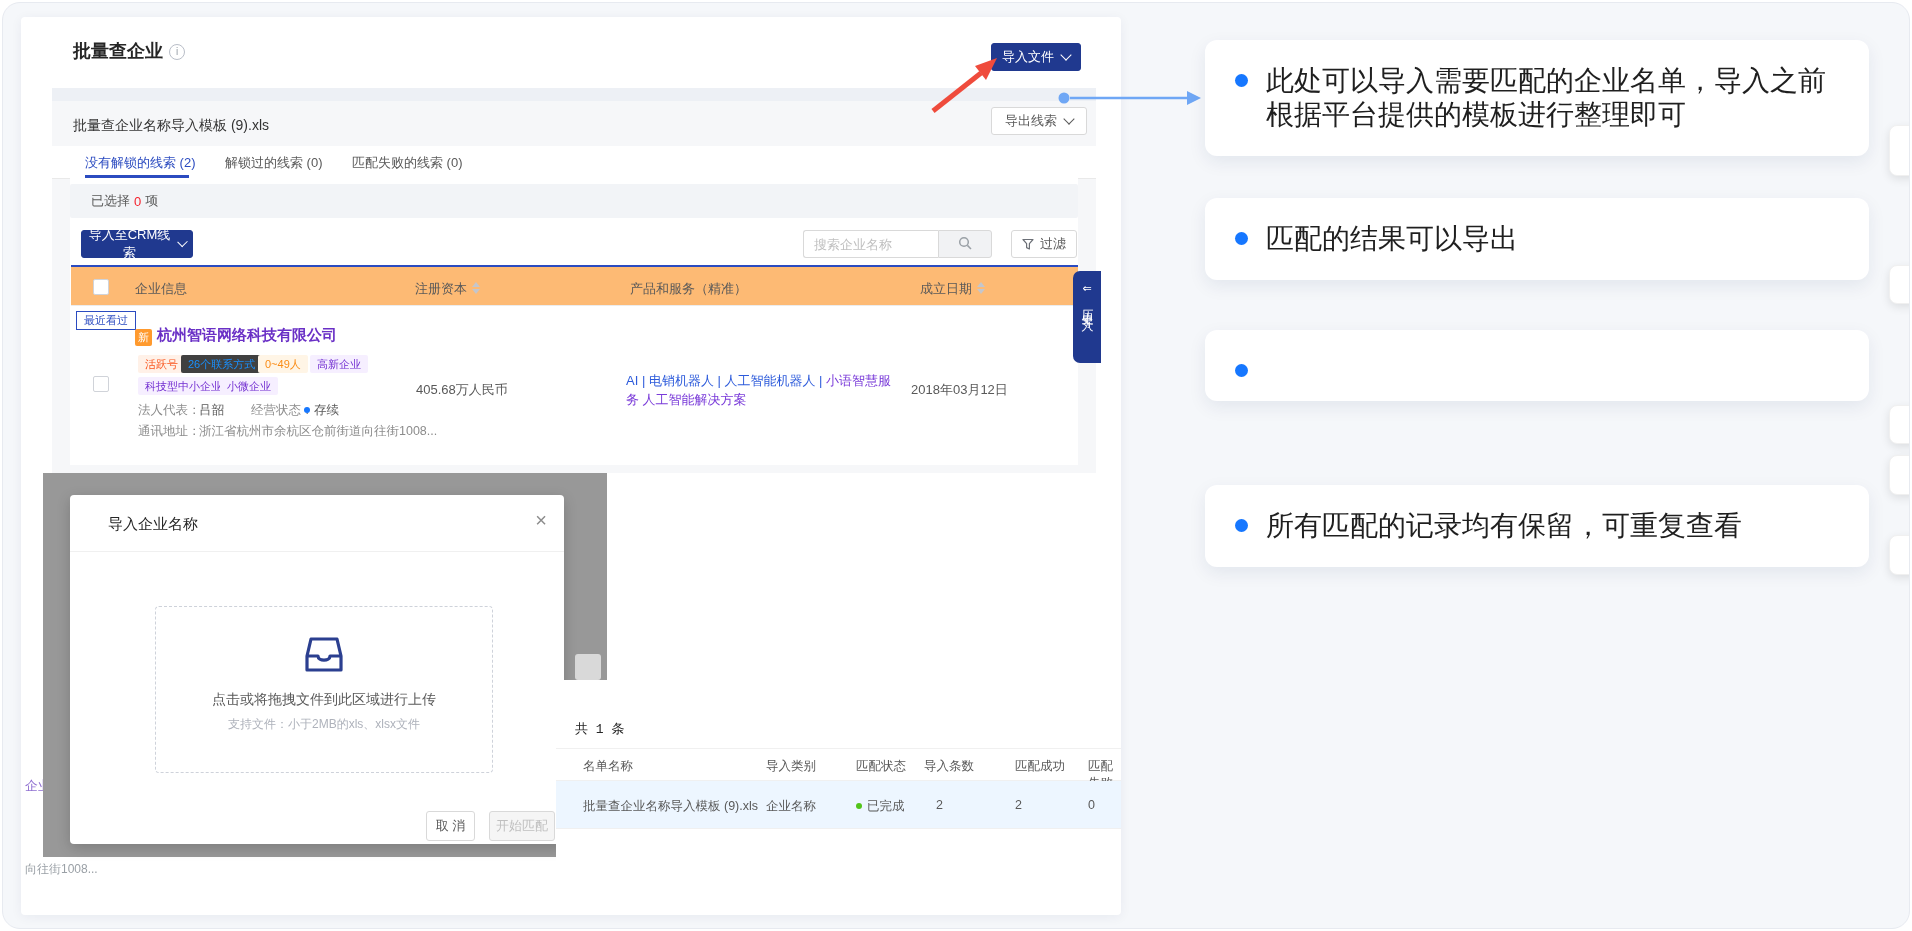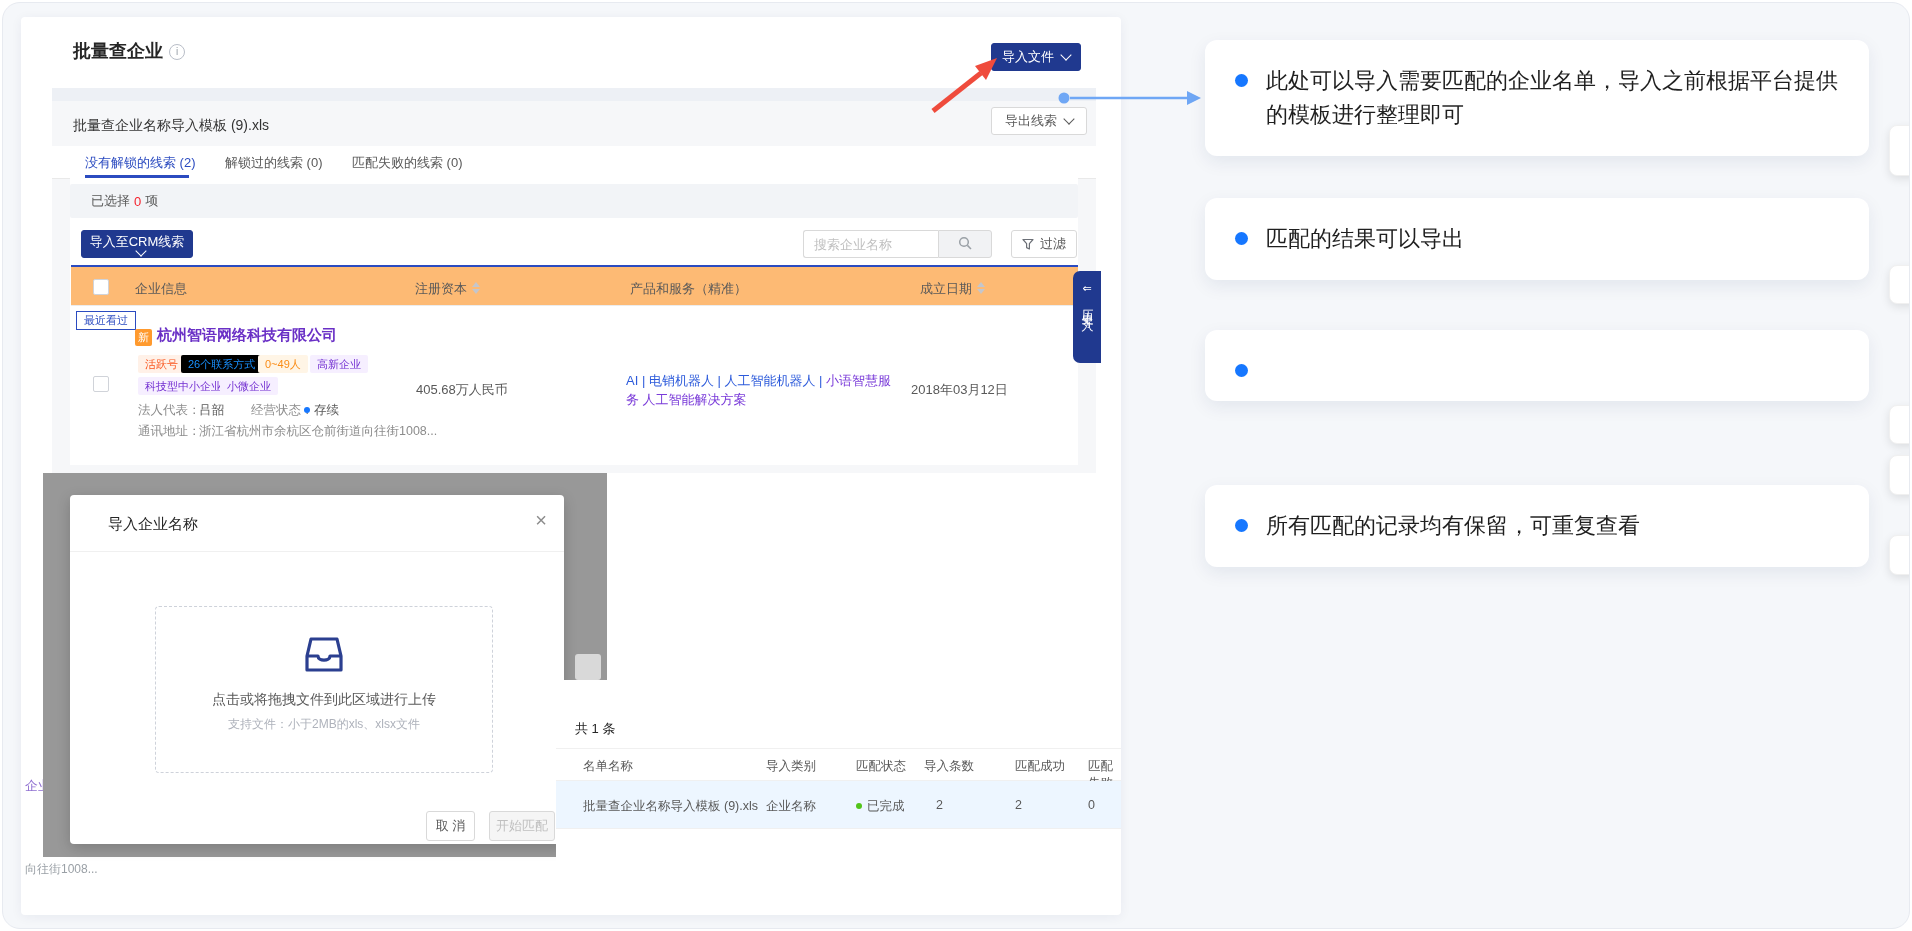--- a/index.html
+++ b/index.html
@@ -48,21 +48,21 @@
   .sort{display:inline-block;width:8px;height:12px;position:relative;margin-left:5px;vertical-align:-1px;}
   .sort::before{content:"";position:absolute;top:0;left:0;border:4px solid transparent;border-top:none;border-bottom:5px solid #c4c6cc;}
   .sort::after{content:"";position:absolute;bottom:0;left:0;border:4px solid transparent;border-bottom:none;border-top:5px solid #c4c6cc;}
   .cbx{position:absolute;width:14px;height:14px;background:#fff;border:1px solid #d0d3d9;border-radius:2px;cursor:pointer;}
   .recent-tag{position:absolute;left:5px;top:44px;padding:1px 7px;border:1px solid #2b4bc0;color:#2b4bc0;background:#fff;font-size:11px;}
   .new-badge{position:absolute;left:64px;top:62px;width:17px;height:17px;background:#ff9a2e;border-radius:2px;color:#fff;font-size:11px;
              display:flex;align-items:center;justify-content:center;}
   .company{position:absolute;left:86px;top:59px;font-size:15px;font-weight:bold;color:#6a30c6;cursor:pointer;}
   .tag{position:absolute;height:18px;line-height:18px;padding:0 7px;border-radius:2px;font-size:11px;}
   .t-red{color:#fa541c;background:#fff1e8;}
-  .t-blue{color:#1890ff;background:#000000;}
+  .t-blue{color:#1890ff;background:#404040;}
   .t-orange{color:#fa8c16;background:#fff5e6;}
   .t-purple{color:#722ed1;background:#f6efff;}
   .kv{position:absolute;font-size:12.5px;color:#8c8c8c;}
   .kv b{font-weight:normal;color:#595959;}
   .dot{display:inline-block;width:6px;height:6px;border-radius:50%;}
   .cell{position:absolute;font-size:13px;color:#595959;}
   .products{position:absolute;left:555px;top:104px;width:276px;font-size:13px;line-height:19px;}
   .lnk-b{color:#2d5bdb;cursor:pointer;}
   .lnk-p{color:#7a3bd9;cursor:pointer;}
 
@@ -94,31 +94,31 @@
   .up-main{margin-top:12px;font-size:14px;color:#595959;}
   .up-hint{margin-top:7px;font-size:12px;color:#aeb2bb;}
   .m-cancel{position:absolute;left:356px;top:316px;width:49px;height:30px;}
   .m-submit{position:absolute;left:419px;top:316px;width:66px;height:30px;background:#f5f5f5;border:1px solid #d9d9d9;color:#bfbfbf;
             font-size:13px;border-radius:3px;}
 
   
   #history{position:absolute;left:535px;top:663px;width:569px;height:207px;background:#fff;}
   .h-head{position:absolute;left:0;top:0;width:569px;height:30px;background:#fafbfc;border-bottom:1px solid #efefef;
           font-size:13px;color:#595959;display:flex;align-items:center;padding-left:15px;box-sizing:border-box;}
-  .h-total{position:absolute;left:19px;top:40px;font-size:13px;color:#262626;}
+  .h-total{position:absolute;left:19px;top:40px;font-size:13px;color:#262626;font-family:Liberation Mono, monospace;}
   .h-thead{position:absolute;left:0;top:68px;width:569px;height:33px;border-top:1px solid #f0f0f0;border-bottom:1px solid #f0f0f0;box-sizing:border-box;}
   .h-th{position:absolute;top:9px;font-size:12.5px;color:#595959;}
   .h-row{position:absolute;left:0;top:101px;width:569px;height:48px;background:#edf6ff;border-bottom:1px solid #f0f0f0;box-sizing:border-box;}
   .h-td{position:absolute;top:17px;font-size:12.5px;color:#595959;}
 
   
   .callout{position:absolute;left:1202px;width:664px;background:#fff;border-radius:12px;box-shadow:0 6px 18px rgba(15,35,95,.08);
            display:flex;align-items:flex-start;padding:24px 30px;box-sizing:border-box;}
   .bullet{flex:0 0 13px;width:13px;height:13px;border-radius:50%;background:#1677ff;margin-top:10px;margin-right:18px;}
-  .callout .txt{font-size:22px;line-height:34px;color:#1f1f1f;}
+  .callout .txt{font-size:28px;line-height:34px;color:#1f1f1f;}
 
   .edge-frag{position:absolute;right:-12px;width:30px;background:#fff;border:1px solid #f0f0f0;border-radius:8px;
              box-shadow:0 3px 10px rgba(0,0,0,.10);}
 </style>
 </head>
 <body>
 
 <div id="canvas">
 
   <div id="card">
@@ -149,21 +149,21 @@
       </div>
 
       <div class="content-white"></div>
 
       <div class="sel-strip">
         <span>已选择</span>
         <span class="sel-count">0</span>
         <span>项</span>
       </div>
 
-      <button class="btn-navy abs" style="left:29px;top:142px;width:112px;height:28px;flex-direction:column;">
+      <button class="btn-navy abs" style="left:29px;top:142px;width:112px;height:28px;">
         <span>导入至CRM线索</span>
           <span class="chev"></span>
       </button>
 
       <input class="search-input" type="text" placeholder="搜索企业名称" style="">
       <button class="search-btn">
         <svg width="14" height="14" viewBox="0 0 14 14">
           <circle cx="6" cy="6" r="4.3" fill="none" stroke="#9aa0a6" stroke-width="1.5"></circle>
           <line x1="9.4" y1="9.4" x2="13" y2="13" stroke="#9aa0a6" stroke-width="1.5"></line>
         </svg>

